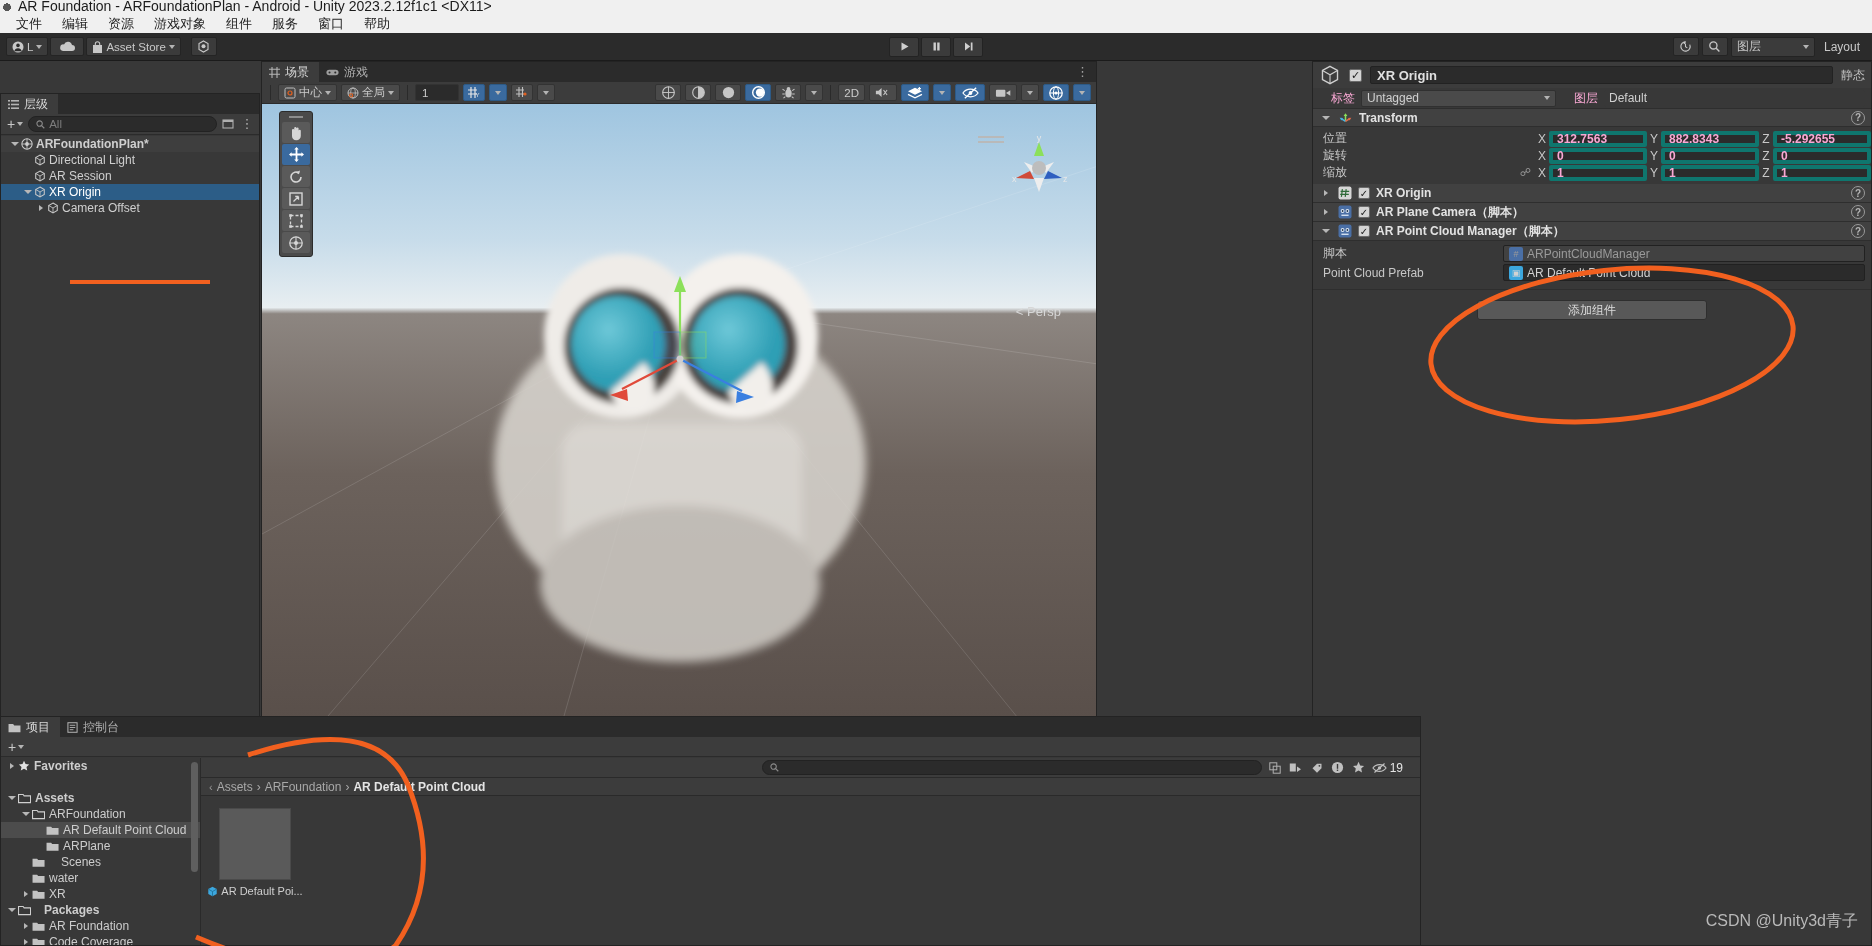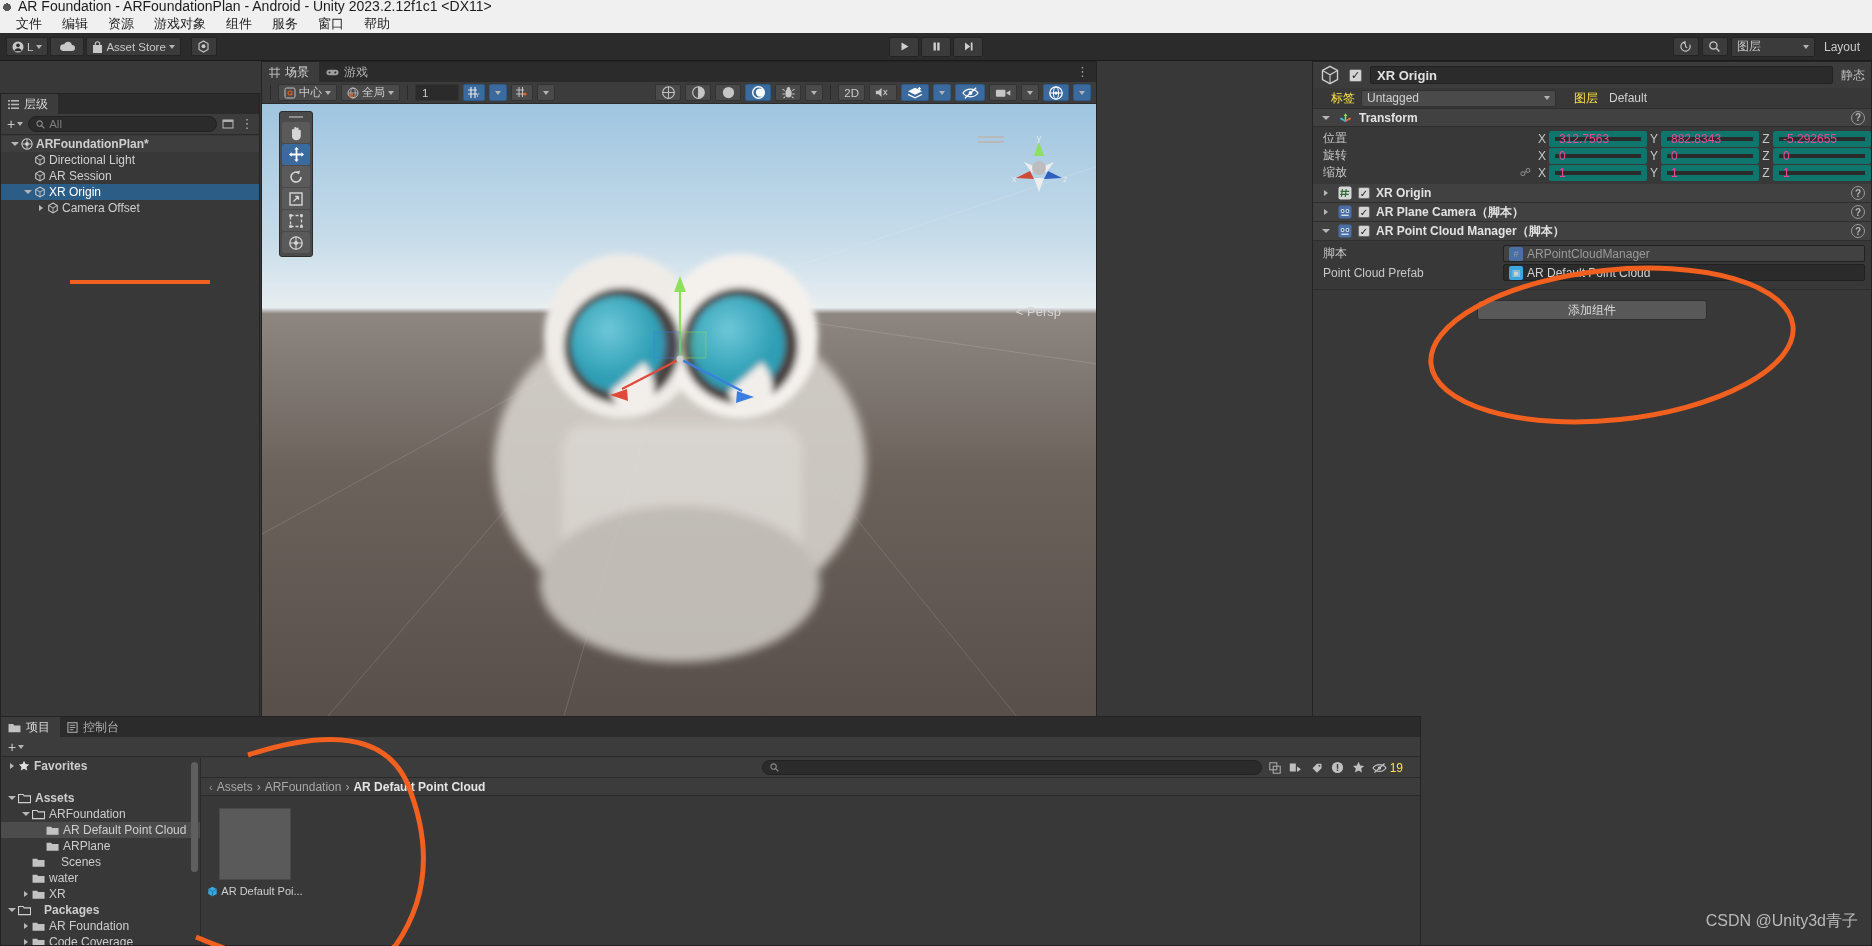--- a/index.html
+++ b/index.html
@@ -105,31 +105,31 @@
   
   #inspector { left:1312px; top:61px; width:560px; height:885px; background:#383838; }
   .insp-head { height:26px; background:#3c3c3c; display:flex; align-items:center; padding:0 6px; gap:8px;}
   .cube-ico { width:22px; height:22px; }
   .chk { width:13px;height:13px;background:#d4d4d4;border:1px solid #6a6a6a;border-radius:2px;
      display:flex;align-items:center;justify-content:center;color:#1a1a1a;font-size:11px; cursor:pointer;}
   .name-field { flex:1; height:18px; background:#2b2b2b; border:1px solid #222; border-radius:2px;
      display:flex; align-items:center; padding:0 6px; font-size:13px; color:#e0e0e0; font-weight:bold;}
   .static-lbl { font-size:12px; color:#c0c0c0; }
   .insp-row2 { height:20px; display:flex; align-items:center; padding:0 6px; gap:6px; background:#383838;}
-  .tag-lbl { font-size:12px; color:#fde047; width:36px; text-align:right;}
+  .tag-lbl { font-size:12px; color:#f9a8d4; width:36px; text-align:right;}
   .dd { height:17px; background:#4a4a4a; border:1px solid #303030; border-radius:2px; display:flex;
      align-items:center; justify-content:space-between; padding:0 5px; font-size:12px; color:#d0d0d0; cursor:pointer;}
   .comp-hdr { height:19px; background:#414141; border-top:1px solid #2e2e2e; border-bottom:1px solid #2e2e2e;
      display:flex; align-items:center; gap:6px; padding:0 6px; font-size:12px; font-weight:bold; color:#e2e2e2;}
   .comp-body { background:#383838; padding:3px 0; }
   .tr-row { height:17px; display:flex; align-items:center; font-size:12px; }
   .tr-lbl { width:40px; padding-left:10px; color:#c8c8c8; }
   .axis { width:14px; text-align:center; color:#c8c8c8; font-size:12px;}
-  .numf { height:16px; background:#2b2b2b; border:6px solid #0f766e; border-radius:2px; width:98px;
-     display:flex; align-items:center; padding:0 4px; font-size:12px; color:#ec4899; }
+  .numf { height:16px; background:#2b2b2b; border:4px solid #0f766e; border-radius:2px; width:98px;
+     display:flex; align-items:center; padding:0 4px; font-size:12px; color:#f9a8d4;font-weight:bold; }
   .help-ico { margin-left:auto; width:14px;height:14px;border-radius:50%;border:1px solid #9a9a9a;
      color:#b5b5b5; font-size:10px; display:flex;align-items:center;justify-content:center; }
   .comp-row { height:19px; background:#414141; border-bottom:1px solid #2e2e2e; display:flex;
      align-items:center; gap:6px; padding:0 6px; font-size:12px; font-weight:bold; color:#e2e2e2;}
   .mini-ico { width:14px;height:14px; border-radius:2px; display:flex;align-items:center;justify-content:center;font-size:9px;}
   .prop-row { height:19px; display:flex; align-items:center; font-size:12px; padding-left:10px; }
   .prop-lbl { width:180px; color:#c8c8c8; }
   .objf { flex:1; margin-right:6px; height:17px; background:#2b2b2b; border:1px solid #212121; border-radius:2px;
      display:flex; align-items:center; gap:4px; padding:0 5px; font-size:12px; color:#d2d2d2; }
   .objf.dim { background:#414141; color:#9a9a9a; }
@@ -927,21 +927,21 @@
             <svg width="13" height="13" viewBox="0 0 13 13">
               <path d="M6.5 0.8l1.7 3.6 3.9.5-2.9 2.7.8 3.9-3.5-2-3.5 2 .8-3.9L1 4.9l3.9-.5z" fill="#c0c0c0"></path>
             </svg>
           </div>
           <div class="icon-btn" style="width:auto;gap:3px;display:flex;">
             <svg width="15" height="12" viewBox="0 0 16 12">
               <path d="M1 6s2.5-3.6 7-3.6S15 6 15 6s-2.5 3.6-7 3.6S1 6 1 6z" stroke="#c0c0c0" stroke-width="1.2" fill="none"></path>
               <circle cx="8" cy="6" r="1.8" fill="#c0c0c0"></circle>
                 <path d="M2.6 10.8L13.4 1.2" stroke="#c0c0c0" stroke-width="1.3"></path>
             </svg>
-            <span class="tiny" style="font-size:12px;color:#fde047">19</span>
+            <span class="tiny" style="font-size:12px;color:#e5e5e5">19</span>
           </div>
           <div style="width:6px"></div>
         </div>
 
         <div class="breadcrumb">
           <span style="color:#9a9a9a;font-size:11px;">‹</span>
           <span>Assets</span>
           <span>›</span>
           <span>ARFoundation</span>
           <span>›</span>

